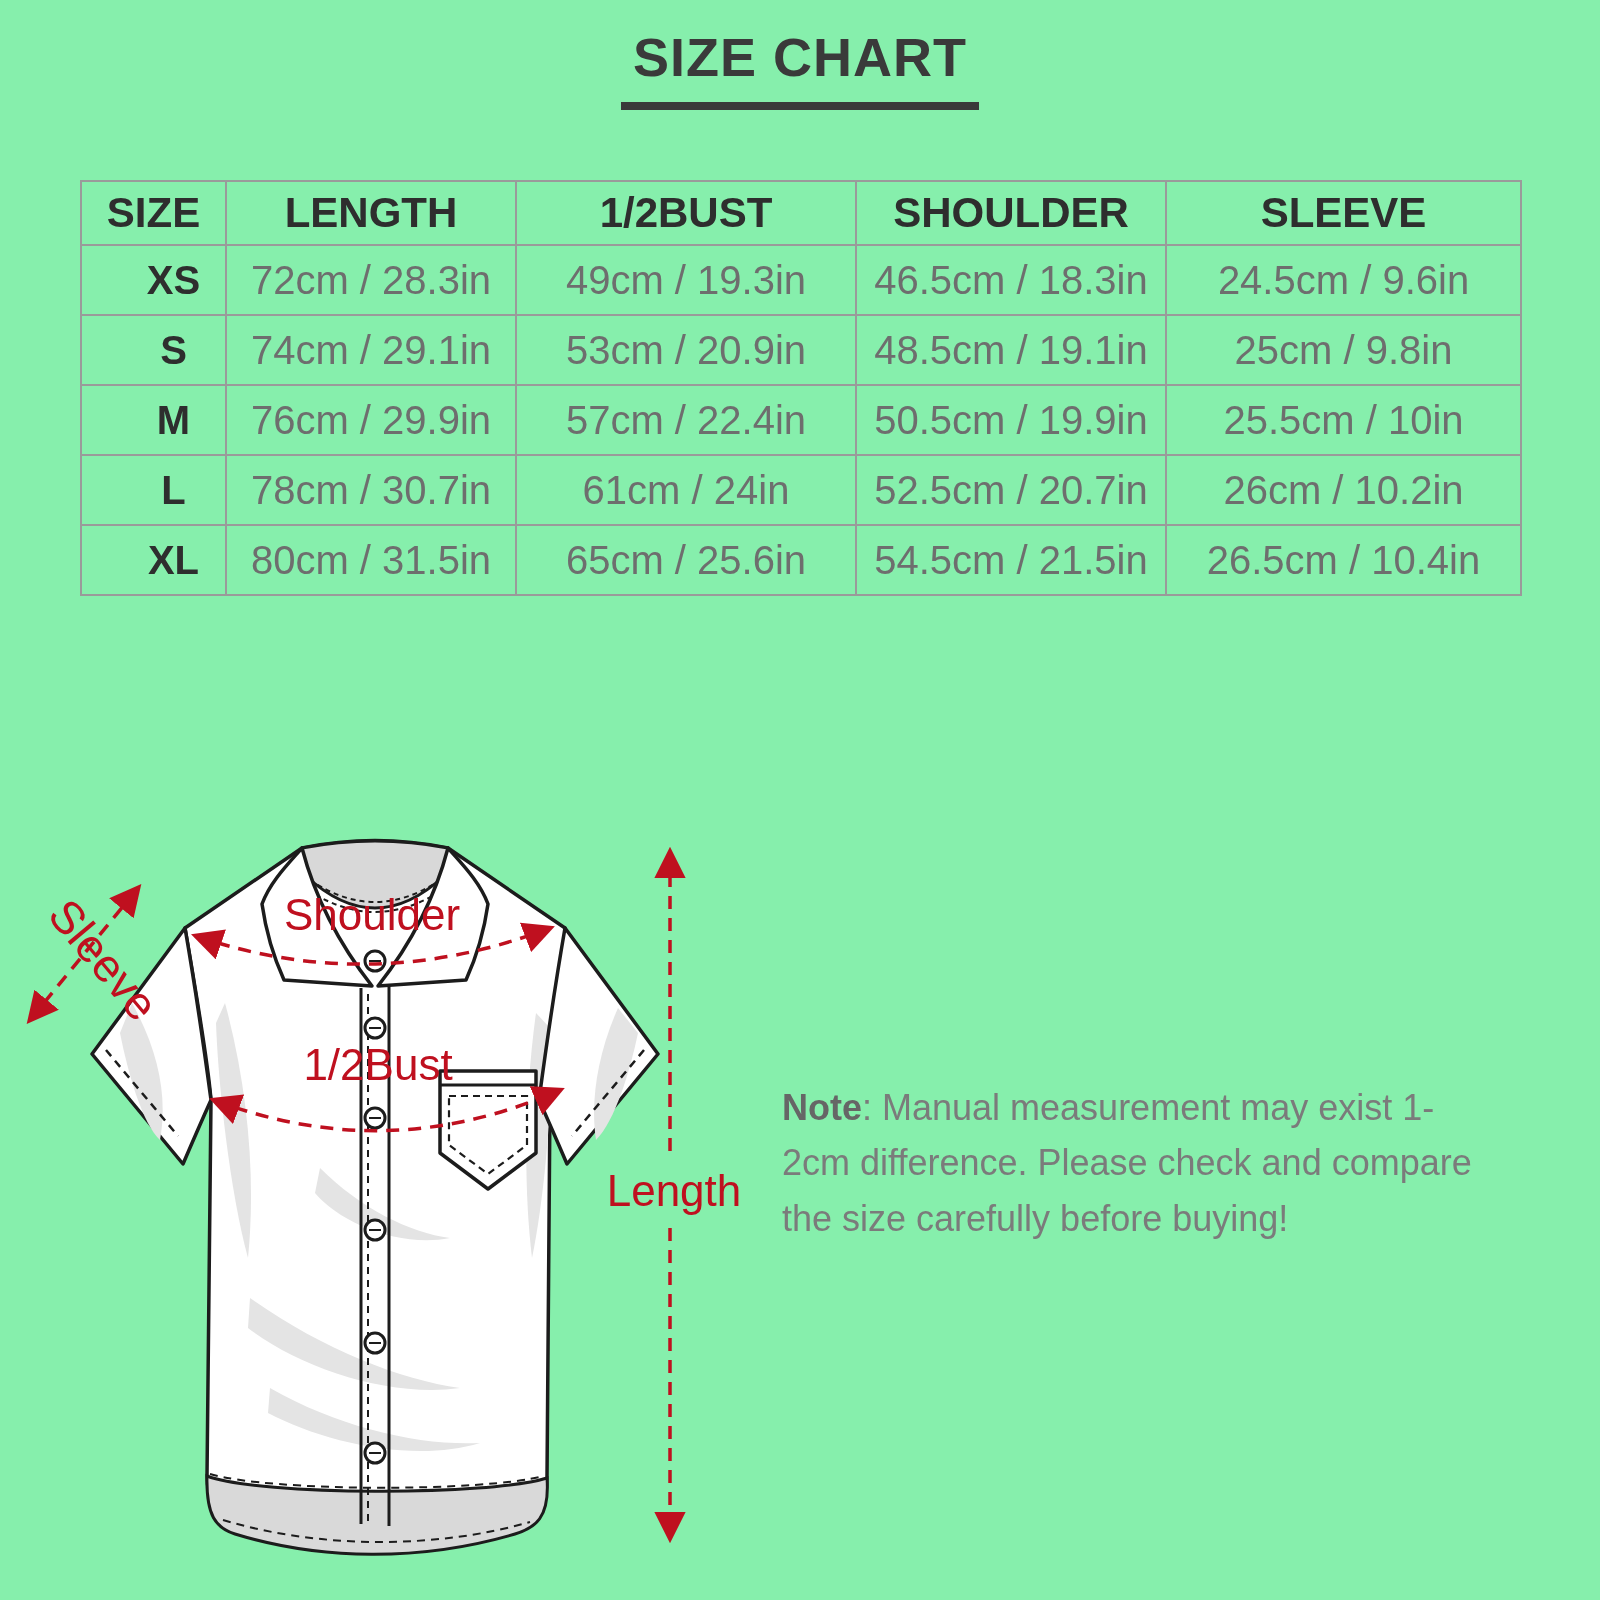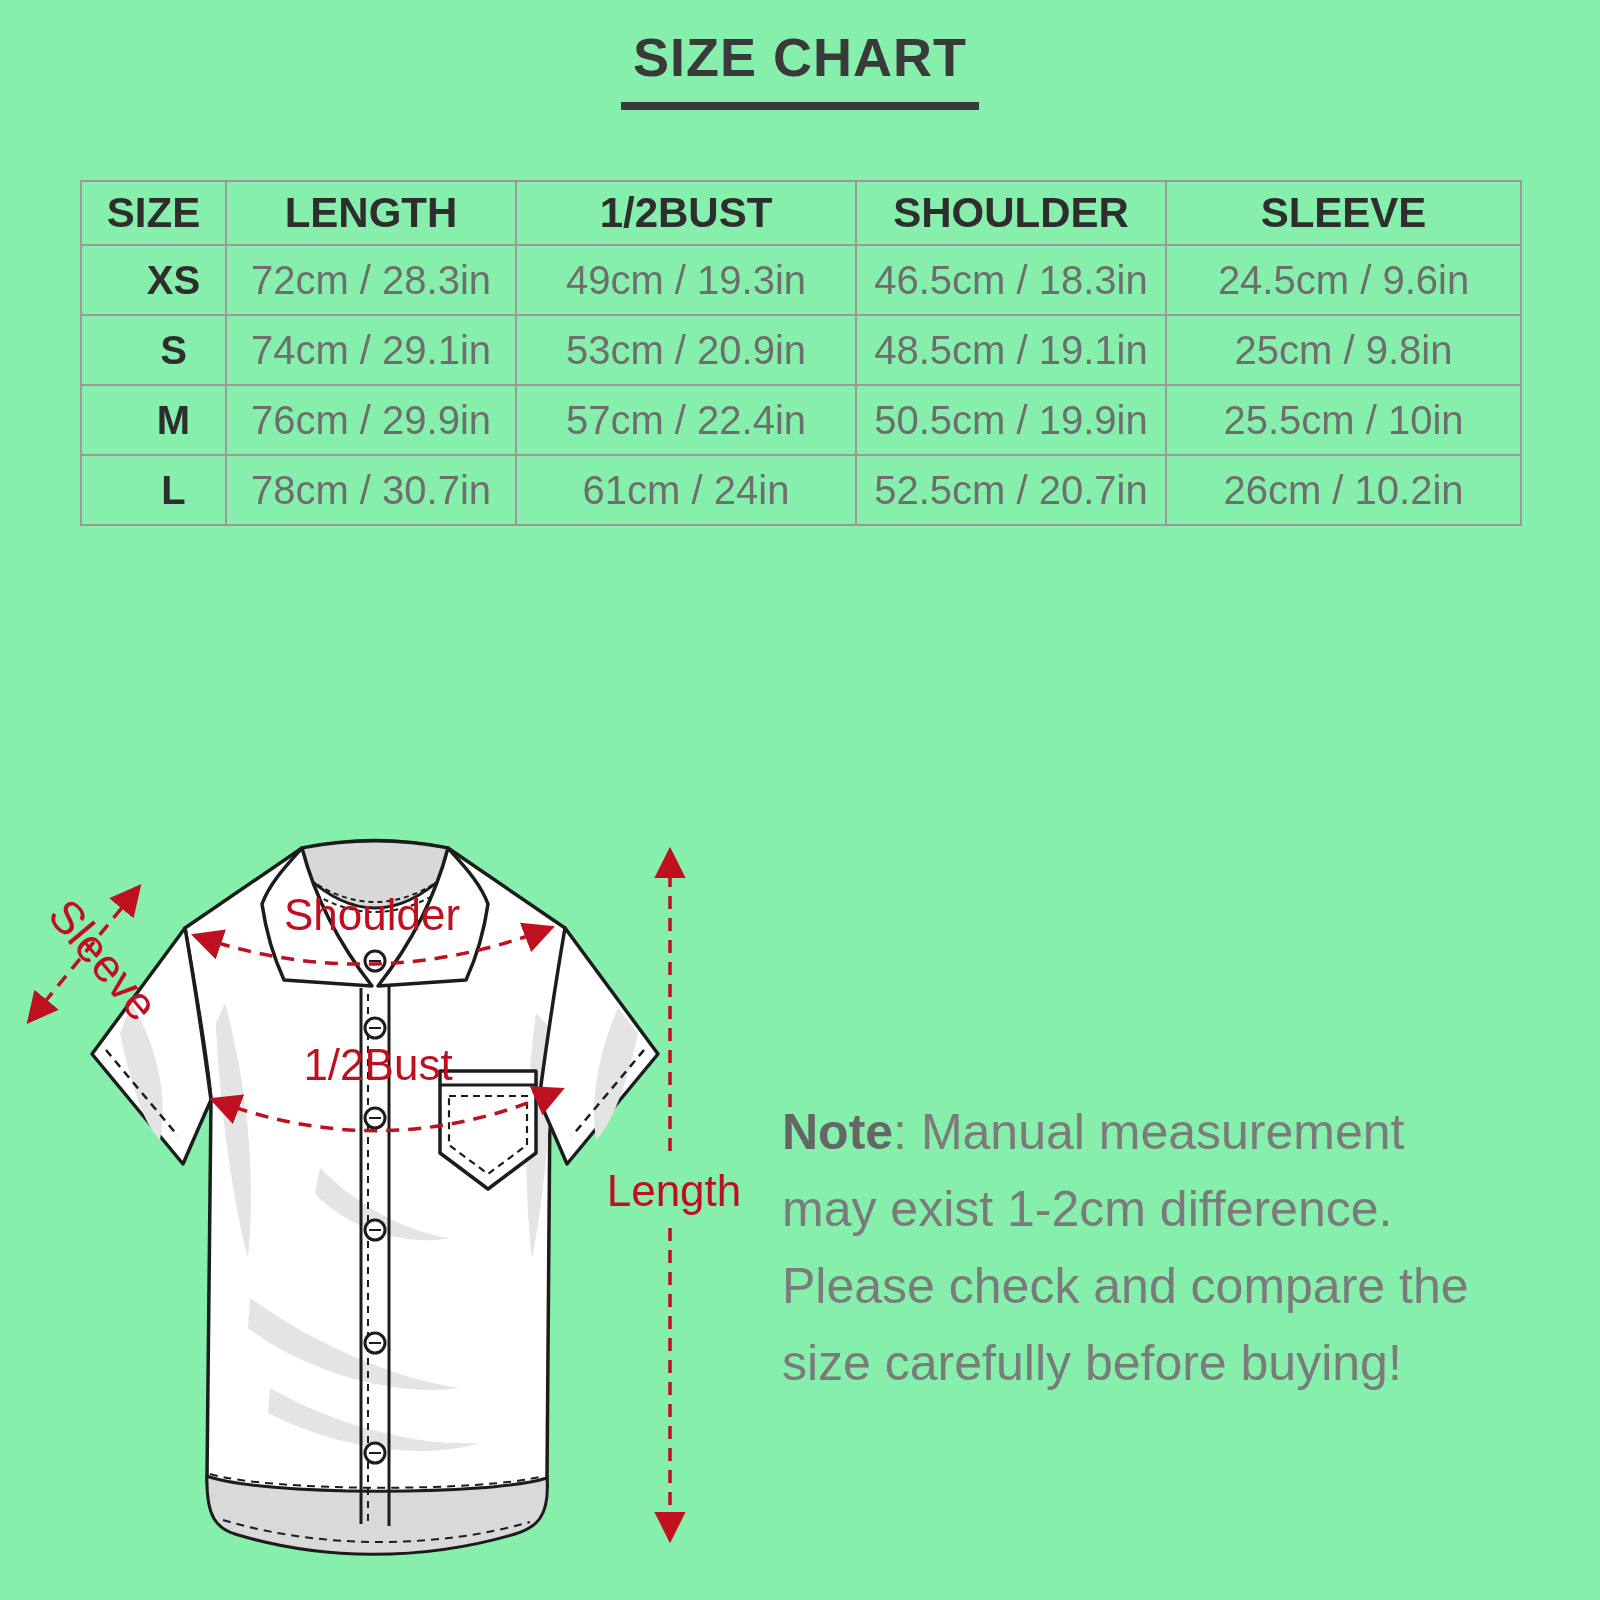--- a/index.html
+++ b/index.html
@@ -15,21 +15,21 @@
   .size-table{position:absolute;top:148px;left:80px;width:1440px;border-collapse:collapse;table-layout:fixed;margin-top:32px;}
   .size-table th,.size-table td{border:2px solid #9a9a9a;text-align:center;vertical-align:middle;padding:0;}
   .size-table th{height:62px;font-size:42px;font-weight:bold;color:#2e2e2e;}
   .size-table td{height:68px;font-size:40px;font-weight:normal;color:#6e6e6e;}
   .size-table td.size-col{font-weight:bold;color:#2e2e2e;padding-left:40px;}
 
   
   .diagram{position:absolute;left:20px;top:828px;width:760px;height:770px;}
 
   
-  .note{position:absolute;left:782px;top:1044px;width:712px;font-size:50px;line-height:1.54;color:#7b7b7b;}
+  .note{position:absolute;left:782px;top:1044px;width:712px;font-size:36px;line-height:1.54;color:#7b7b7b;}
   .note b{font-weight:bold;color:#666666;}
 </style>
 </head>
 <body>
 
 <div class="page">
 
   <div class="title-wrap">
     <h1 class="title">SIZE CHART</h1>
   </div>
@@ -72,20 +72,27 @@
         <td>57cm / 22.4in</td>
         <td>50.5cm / 19.9in</td>
         <td>25.5cm / 10in</td>
       </tr>
       <tr>
         <td class="size-col">L</td>
         <td>78cm / 30.7in</td>
         <td>61cm / 24in</td>
         <td>52.5cm / 20.7in</td>
         <td>26cm / 10.2in</td>
+      </tr>
+      <tr>
+        <td class="size-col">XL</td>
+        <td>80cm / 31.5in</td>
+        <td>65cm / 25.6in</td>
+        <td>54.5cm / 21.5in</td>
+        <td>26.5cm / 10.4in</td>
       </tr>
     </tbody>
   </table>
 
   <svg class="diagram" viewBox="0 0 760 770" xmlns="http://www.w3.org/2000/svg">
     <defs>
       <marker id="arr" viewBox="0 0 12 12" refX="10" refY="6" markerWidth="9" markerHeight="9" orient="auto-start-reverse">
         <path d="M0,0 L12,6 L0,12 Z" fill="#bf101f"></path>
       </marker>
     </defs>

